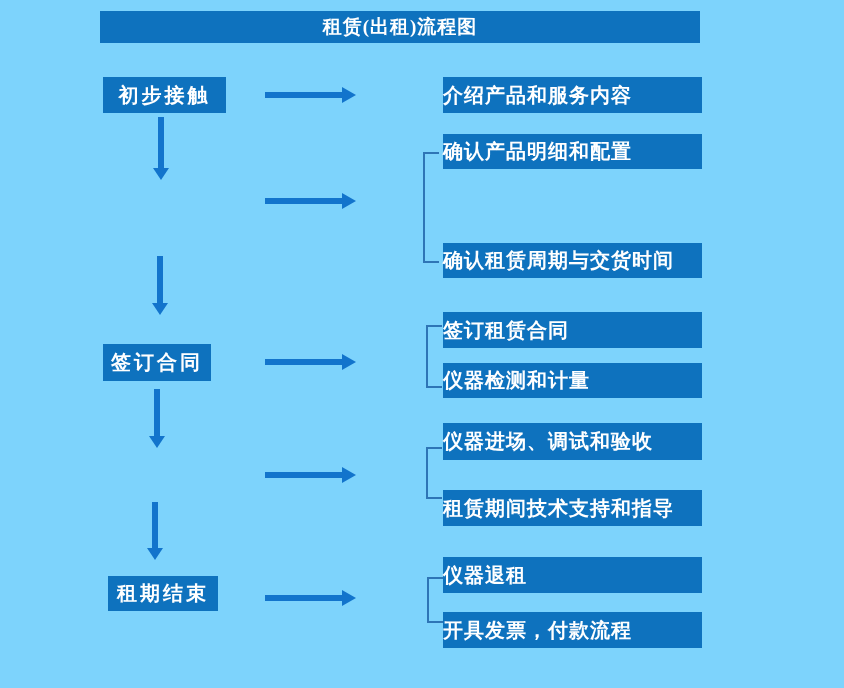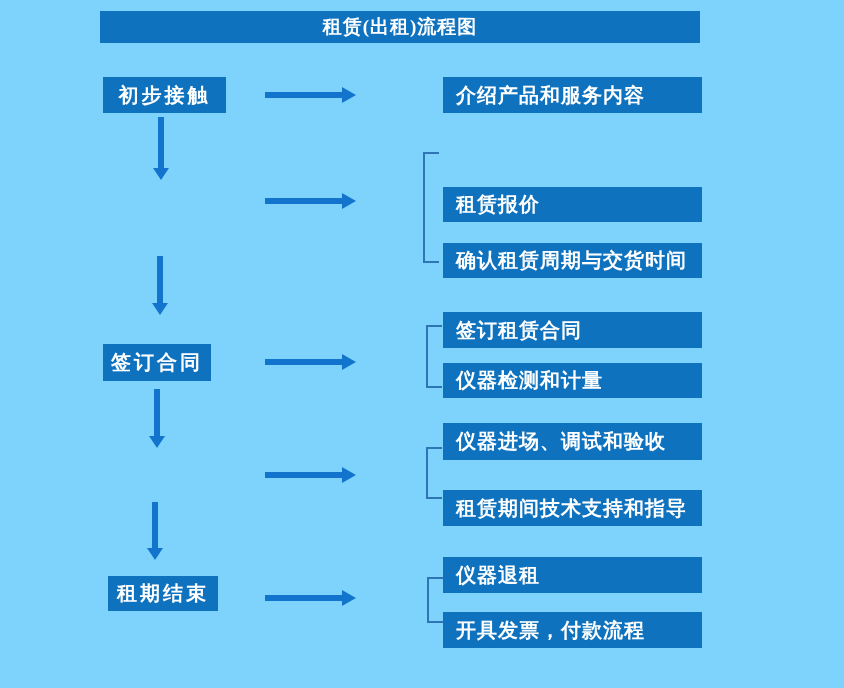--- a/index.html
+++ b/index.html
@@ -25,21 +25,21 @@
   }
   .stage span{
     color:var(--text-white);font-size:20px;font-weight:700;letter-spacing:3px;white-space:nowrap;text-align:right;
   }
   .outbox{
     position:absolute;left:443px;width:259px;background:var(--box-blue);
     display:flex;align-items:center;
   }
   .outbox span{
     color:var(--text-white);font-size:20px;font-weight:700;letter-spacing:1px;
-    padding-left:13px;white-space:nowrap;
+    white-space:nowrap;
   }
   .harrow{
     position:absolute;left:265px;width:77px;height:6px;background:var(--arrow-blue);
   }
   .harrow::after{
     content:"";position:absolute;left:100%;top:-5px;width:0;height:0;
     border-left:14px solid var(--arrow-blue);
     border-top:8px solid transparent;border-bottom:8px solid transparent;
   }
   .varrow{
@@ -88,22 +88,22 @@
   <div class="harrow" style="top:595px"></div>
 
   <div class="bracket" style="left:423px;top:152px;height:107px"></div>
   <div class="bracket" style="left:426px;top:325px;height:59px"></div>
   <div class="bracket" style="left:426px;top:447px;height:48px"></div>
   <div class="bracket" style="left:427px;top:577px;height:42px"></div>
 
   <div class="outbox" style="top:77px;height:36px">
     <span>介绍产品和服务内容</span>
   </div>
-  <div class="outbox" style="top:187px;height:35px">
-    <span>租赁报价</span>
+  <div class="outbox" style="top:134px;height:35px">
+    <span>确认产品明细和配置</span>
   </div>
   <div class="outbox" style="top:243px;height:35px">
     <span>确认租赁周期与交货时间</span>
   </div>
   <div class="outbox" style="top:312px;height:36px">
     <span>签订租赁合同</span>
   </div>
   <div class="outbox" style="top:363px;height:35px">
     <span>仪器检测和计量</span>
   </div>

